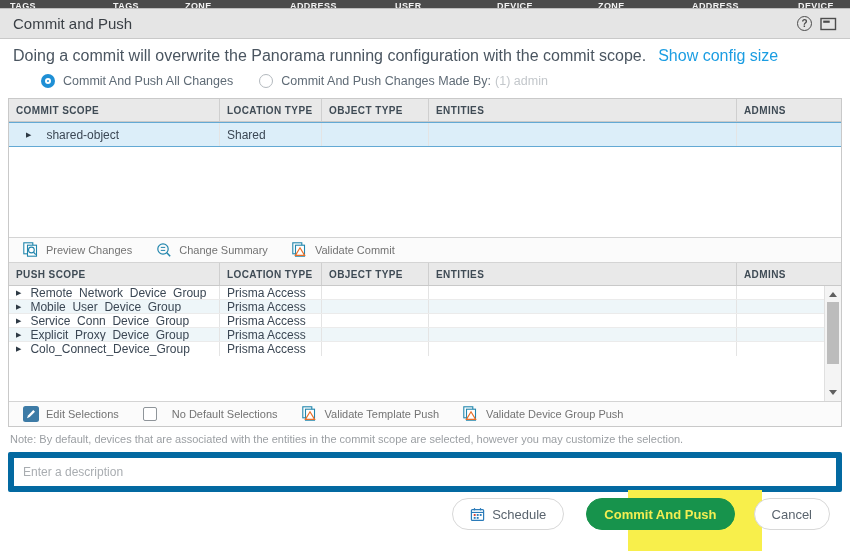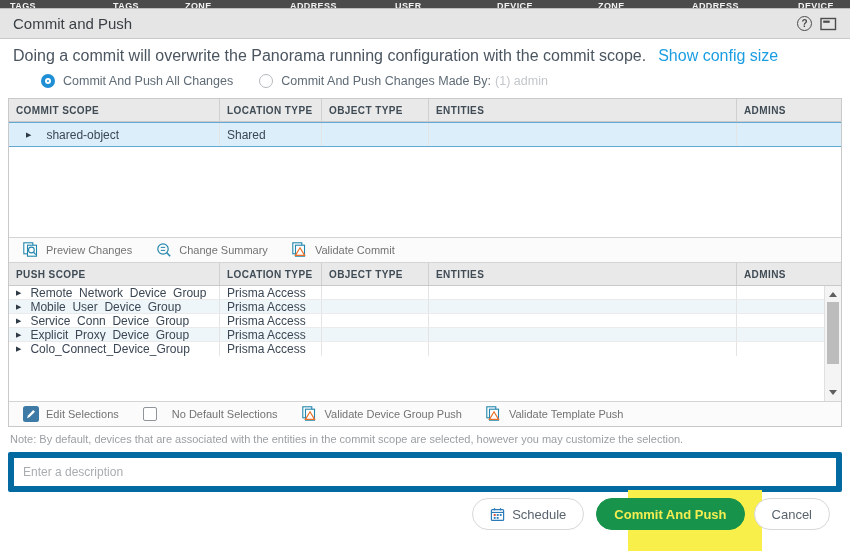--- a/index.html
+++ b/index.html
@@ -72,21 +72,21 @@
 
   .note { margin:6px 10px 0; font-size:11px; color:#9b9fa3; }
 
   .desc { display:block; margin:7px 8px 0; width:834px; height:40px; border:6px solid #0369a1; border-radius:2px;
           resize:none; font-family:"Liberation Sans", sans-serif; font-size:12px; padding:7px 9px; color:#333; outline:none; }
   .desc::placeholder { color:#a9adb1; }
 
   .highlight { position:absolute; left:628px; top:490px; width:134px; height:61px; background:#f8ef4b; z-index:1; }
 
   .footer { position:absolute; left:0; right:0; top:498px; height:32px; display:flex; justify-content:flex-end;
-            align-items:center; padding-right:20px; z-index:2; }
+            align-items:center; padding-right:20px; z-index:2;gap:10px; }
   .btn { height:32px; display:inline-flex; align-items:center; gap:7px; padding:0 17px; border-radius:16px;
          border:1px solid #d8d8d8; background:#fff; font-size:13px; color:#5a646e; cursor:pointer; font-family:inherit; }
   .btn-schedule { margin-right:12px; }
   .btn-primary { background:#17934c; border:1px solid #17934c; color:#f4ee52; font-weight:700; margin-right:9px; }
 </style>
 </head>
 <body>
 
 <div class="page">
 
@@ -262,35 +262,35 @@
           <svg class="tb-icon" viewBox="0 0 16 16">
             <rect width="16" height="16" rx="2.5" fill="#3d7ba6"></rect>
             <path d="M4 12.2 L5 9.4 L10.3 4 L12 5.7 L6.7 11.1 Z" fill="#fff"></path>
           </svg>
           <span>Edit Selections</span>
         </span>
         <span class="tb-item bb-gap1">
           <span class="checkbox"></span>
           <span>No Default Selections</span>
         </span>
-        <span class="tb-item bb-gap2">
+        <span class="tb-item bb-gap3">
           <svg class="tb-icon" viewBox="0 0 16 16">
             <rect x="0.8" y="0.8" width="9" height="11" fill="#fff" stroke="#2286ad" stroke-width="1.1"></rect>
             <rect x="3.5" y="3.2" width="9" height="11" fill="#fff" stroke="#2286ad" stroke-width="1.1"></rect>
             <path d="M8 5.8 L12.6 13.4 L3.4 13.4 Z" fill="#fff" stroke="#e8702a" stroke-width="1.2"></path>
           </svg>
-          <span>Validate Device Group Push</span>
-        </span>
-        <span class="tb-item bb-gap3">
+          <span>Validate Template Push</span>
+        </span>
+        <span class="tb-item bb-gap2">
           <svg class="tb-icon" viewBox="0 0 16 16">
             <rect x="0.8" y="0.8" width="9" height="11" fill="#fff" stroke="#2286ad" stroke-width="1.1"></rect>
             <rect x="3.5" y="3.2" width="9" height="11" fill="#fff" stroke="#2286ad" stroke-width="1.1"></rect>
             <path d="M8 5.8 L12.6 13.4 L3.4 13.4 Z" fill="#fff" stroke="#e8702a" stroke-width="1.2"></path>
           </svg>
-          <span>Validate Template Push</span>
+          <span>Validate Device Group Push</span>
         </span>
       </div>
     </div>
 
     <div class="note">Note: By default, devices that are associated with the entities in the commit scope are selected, however you may customize the selection.</div>
 
     <textarea class="desc" placeholder="Enter a description" style=""></textarea>
   </div>
 
   <div class="highlight"></div>

